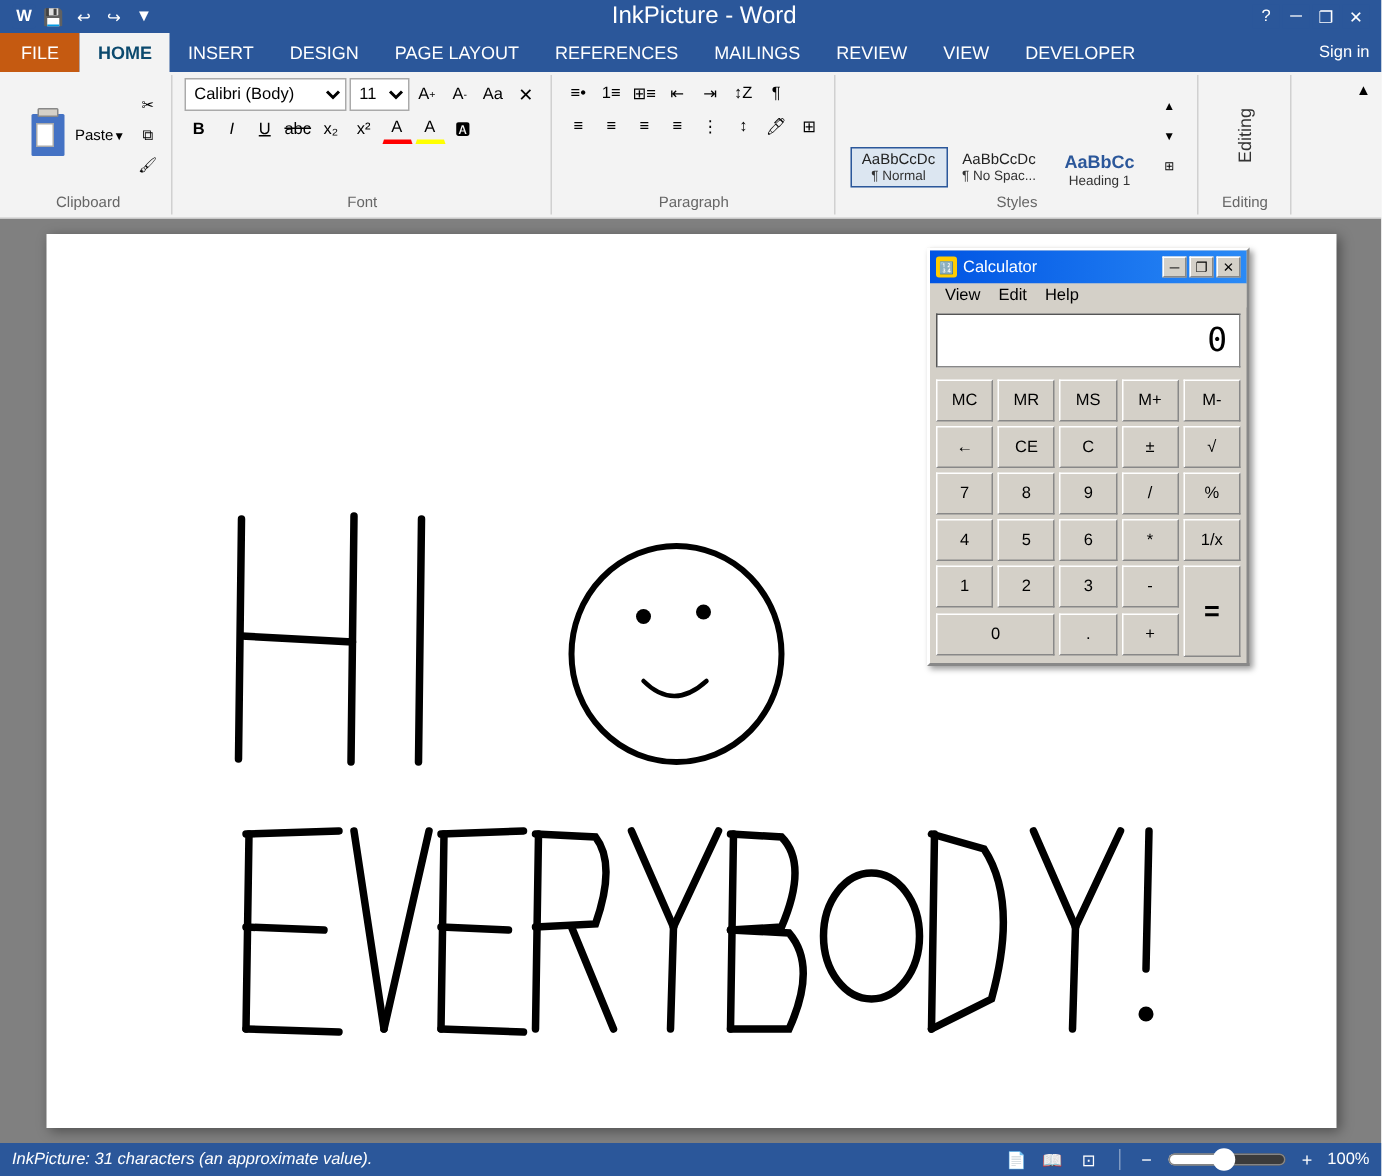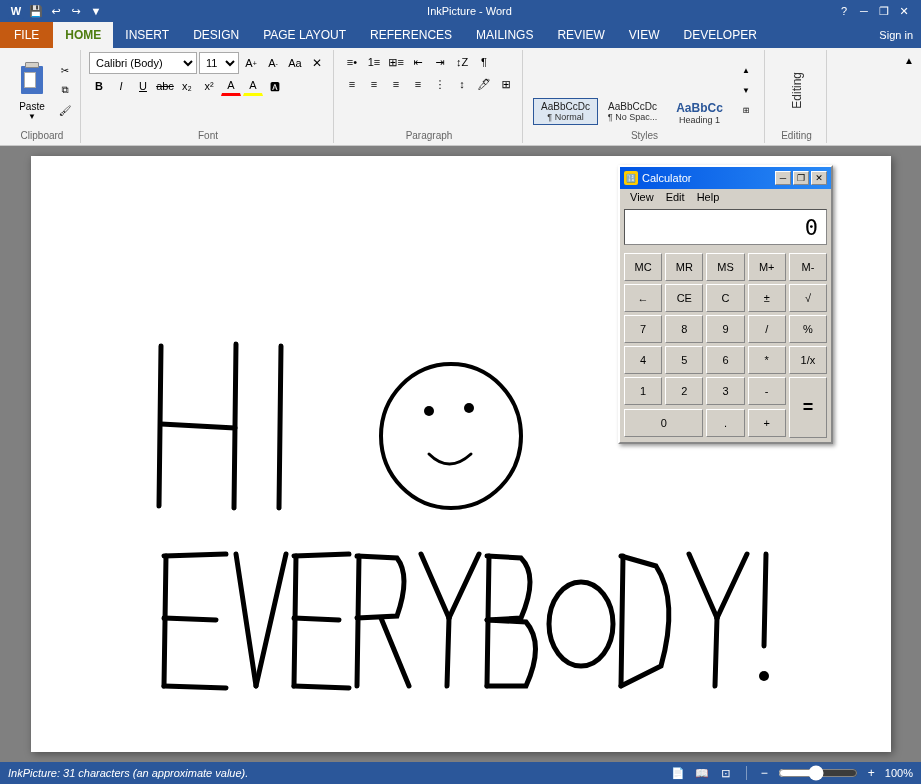--- a/index.html
+++ b/index.html
@@ -10,54 +10,54 @@
       background: #2b579a;
       color: white;
       height: 22px;
       display: flex;
       align-items: center;
       justify-content: space-between;
       padding: 0 8px;
       font-size: 12px;
     }
     .title-bar-left { display: flex; align-items: center; gap: 4px; }
-    .title-bar-center { flex: 1; text-align: center; font-size: 11px; }
+    .title-bar-center { flex: 1; text-align: center; font-size: 16px; }
     .title-bar-right { display: flex; gap: 2px; }
     .title-btn {
       width: 18px; height: 16px; background: #2b579a; border: none; color: white;
       font-size: 11px; cursor: pointer; display: flex; align-items: center; justify-content: center;
     }
     .title-bar-icon { width: 16px; height: 16px; background: #4472c4; border-radius: 2px; display: flex; align-items: center; justify-content: center; font-size: 10px; color: white; }
     .qs-btn { width: 16px; height: 16px; background: none; border: none; color: white; font-size: 11px; cursor: pointer; display: flex; align-items: center; justify-content: center; }
     .ribbon-tabs { display: flex; background: #2b579a; }
     .ribbon-tab {
       padding: 4px 12px; color: white; font-size: 12px; cursor: pointer;
       height: 26px; display: flex; align-items: center;
     }
-    .ribbon-tab.active { background: #f3f3f3; color: #4d7c0f; font-weight: bold; }
+    .ribbon-tab.active { background: #f3f3f3; color: #0c4a6e; font-weight: bold; }
     .ribbon-tab.file { background: #c55a11; color: white; padding: 4px 14px; }
 
     .ribbon-content {
       display: flex; align-items: stretch; padding: 2px 4px; gap: 2px; min-height: 88px; position: relative;
     }
     .ribbon-group {
       display: flex; flex-direction: column; align-items: center; border-right: 1px solid #d0d0d0;
       padding: 2px 6px; min-width: 50px;
     }
     .ribbon-group:last-child { border-right: none; }
     .ribbon-group-label {
       font-size: 10px; color: #666; margin-top: auto; padding-top: 2px; border-top: none;
       align-self: stretch; text-align: center;
     }
     .ribbon-group-content { display: flex; align-items: center; gap: 2px; flex: 1; }
 
     
     .clipboard-group { min-width: 70px; }
     .paste-btn {
-      display: flex; flex-direction: column; align-items: center; padding: 2px 4px;
+      display: flex; align-items: center; padding: 2px 4px;
       background: none; border: none; cursor: pointer; font-size: 10px;
     }
     .clipboard-small { display: flex; flex-direction: column; gap: 2px; }
     .small-btn { width: 18px; height: 18px; background: none; border: 1px solid transparent; cursor: pointer; display: flex; align-items: center; justify-content: center; font-size: 10px; }
     .font-row { display: flex; gap: 2px; align-items: center; }
     .font-select {
       border: 1px solid #aaa; background: white; font-size: 11px; padding: 1px 2px;
       height: 22px; cursor: pointer;
     }
     .font-name-select { width: 108px; }

